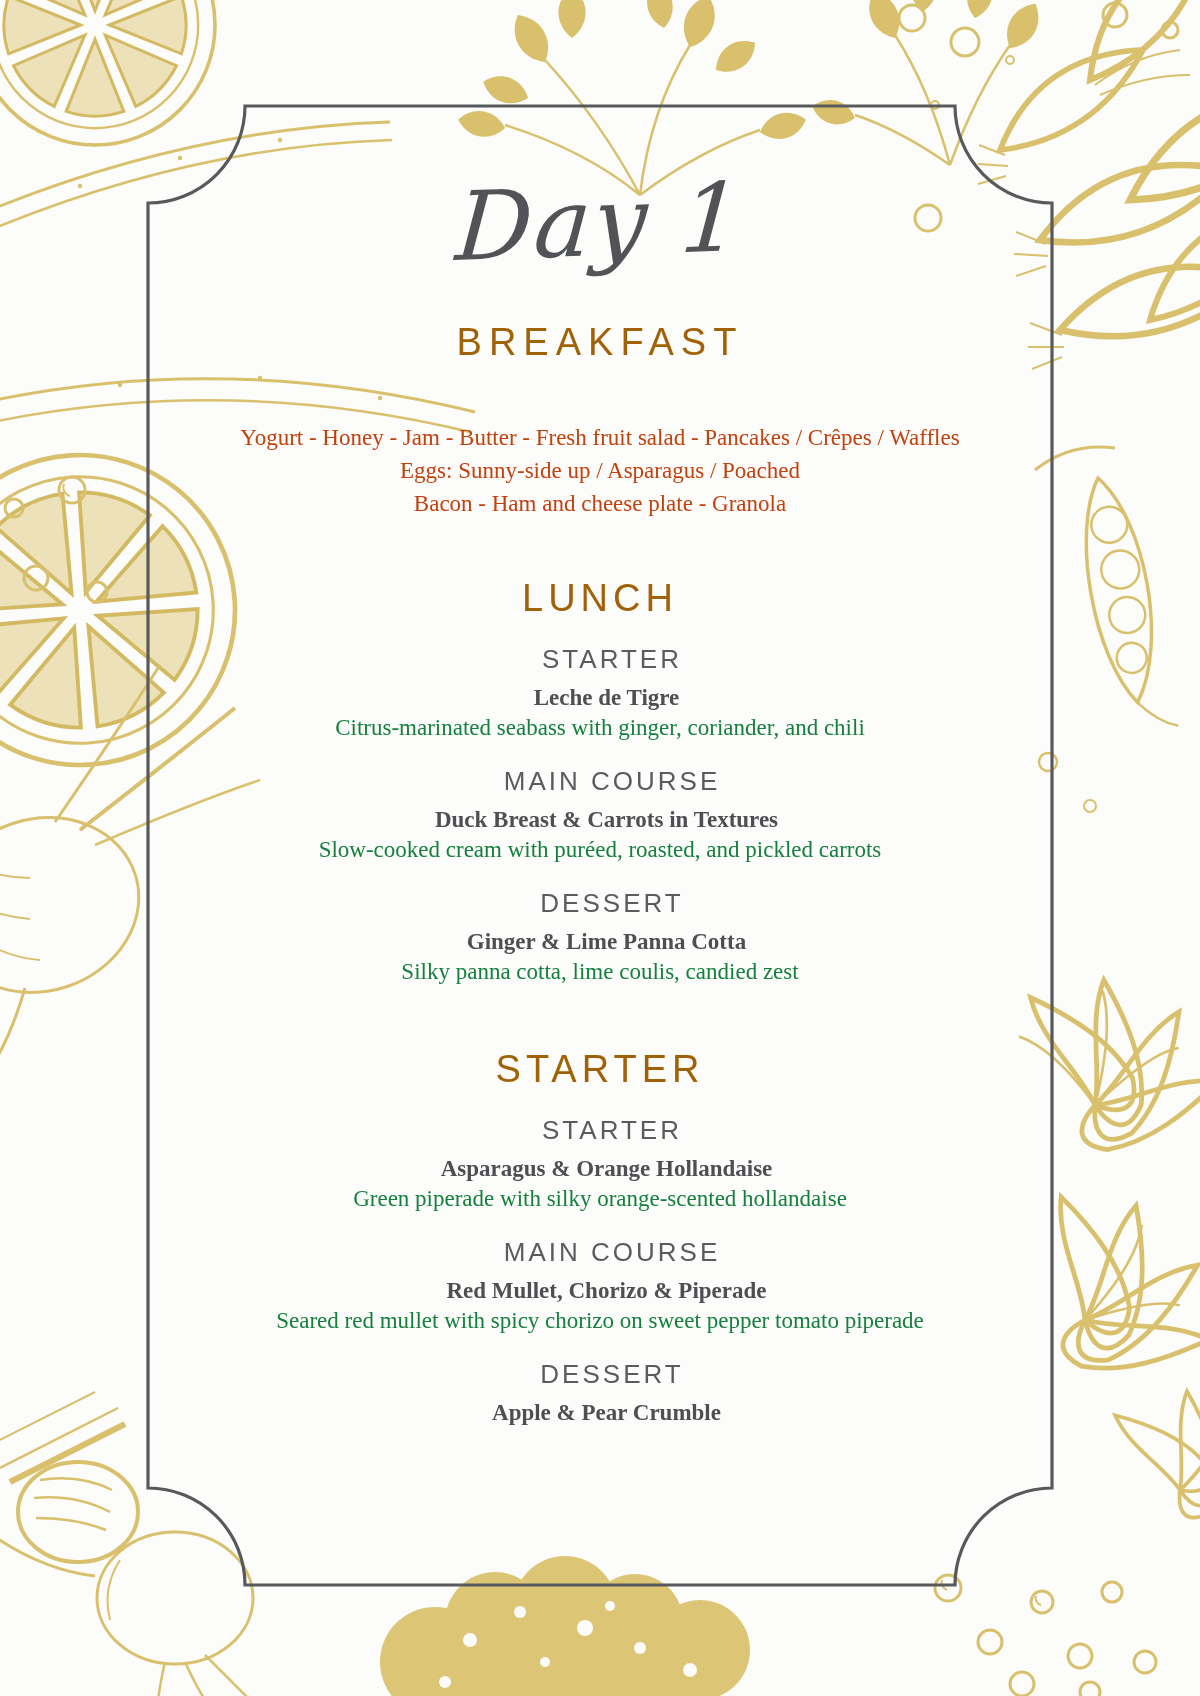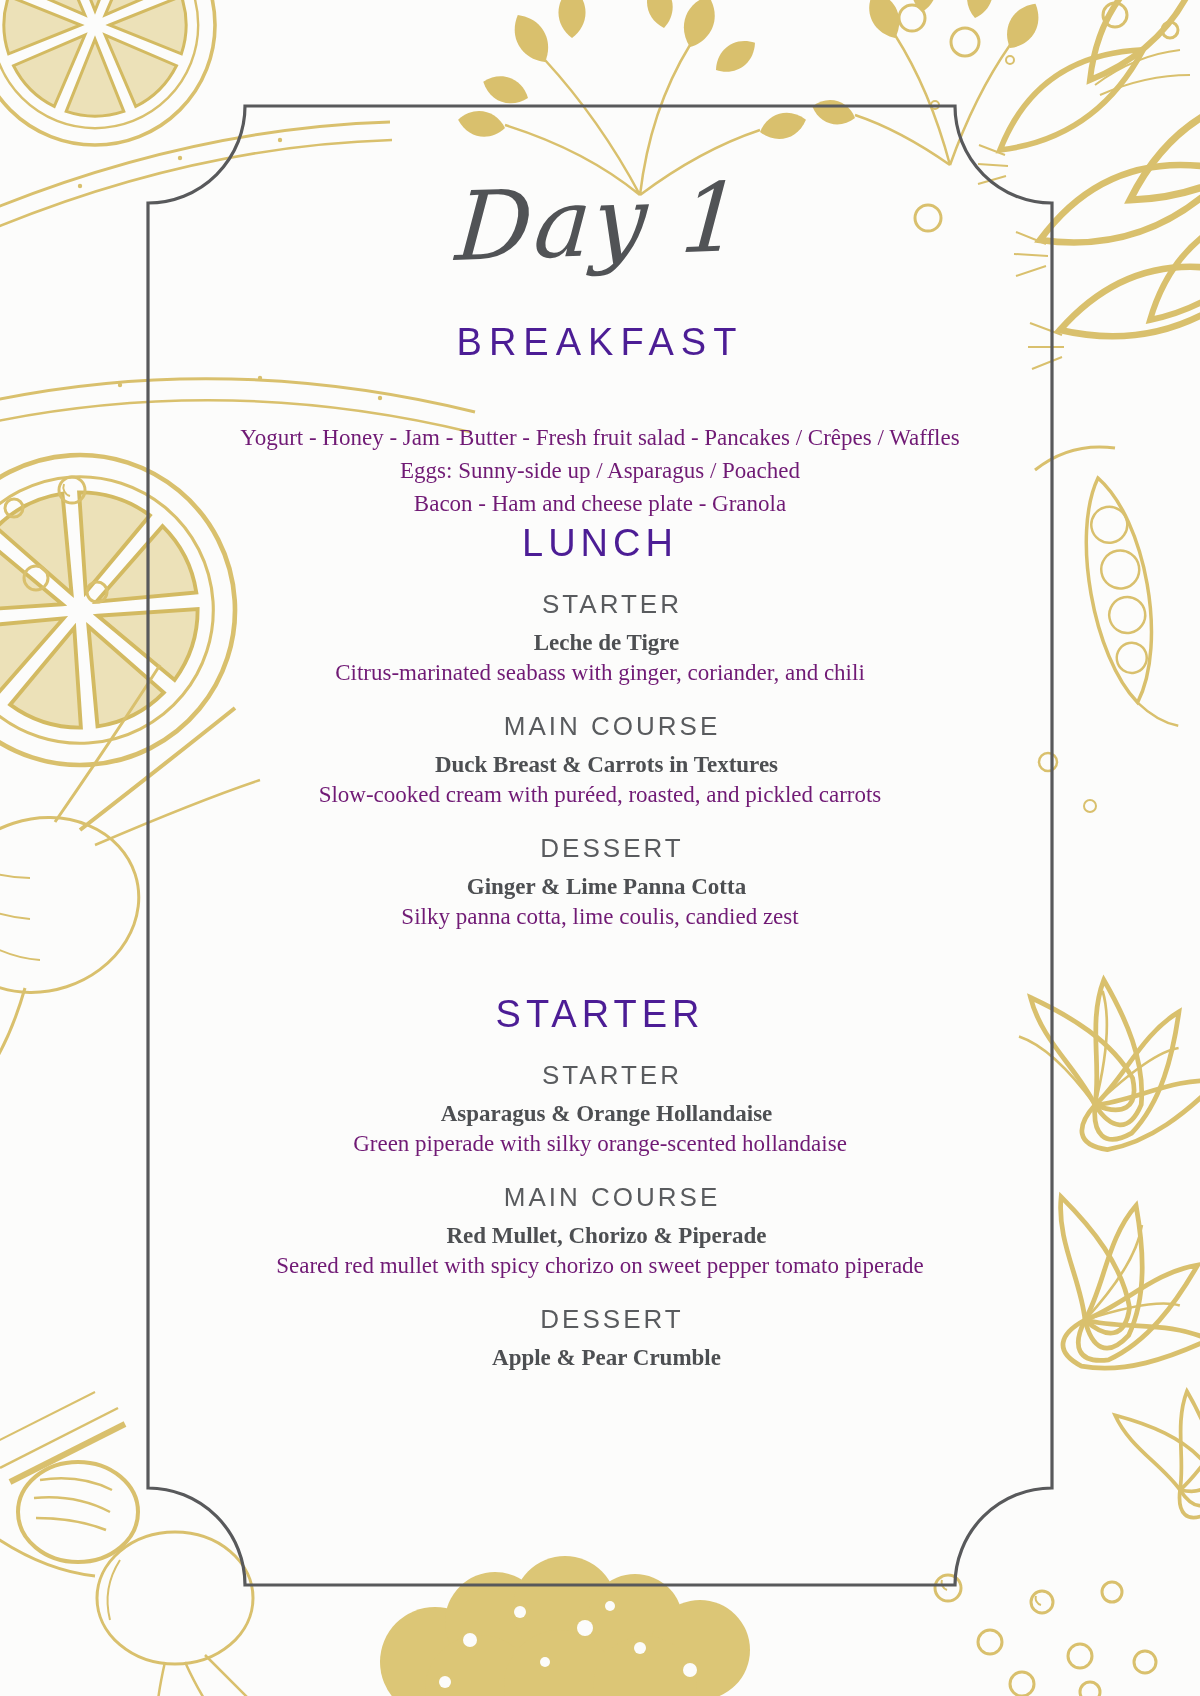--- a/index.html
+++ b/index.html
@@ -22,37 +22,37 @@
     font-family:"DejaVu Serif", serif;
     font-style:italic;
     font-size:95px;line-height:114px;
     color:#515356;
     transform:rotate(-2deg) skewX(-6deg);
     letter-spacing:2px;
   }
   .section-title{
     font-family:"Liberation Sans", sans-serif;
     font-size:38px;line-height:46px;
-    color:#4c1d95;
+    color:#a16207;
     letter-spacing:7px;
     font-weight:400;
   }
   .section-title.breakfast{margin-top:40px;}
-  .section-title.lunch{letter-spacing:5px;}
+  .section-title.lunch{margin-top:55px;letter-spacing:5px;}
   .section-title.dinner{margin-top:59px;letter-spacing:5px;}
-  .menu-lines{margin-top:56px;font-size:23px;line-height:33px;color:#701a75;}
+  .menu-lines{margin-top:56px;font-size:23px;line-height:33px;color:#c2410c;}
   .course-label{
     font-family:"Liberation Sans", sans-serif;
     margin-top:22px;
     font-size:26px;line-height:32px;
     letter-spacing:3px;
     color:#595b5e;font-weight:400;margin-left:24px;
   }
   .dish{margin-top:8px;font-size:23px;line-height:30px;font-weight:bold;color:#4d4f52;padding-left:13px;}
-  .desc{font-size:23px;line-height:30px;color:#701a75;}
+  .desc{font-size:23px;line-height:30px;color:#15803d;}
   .gold-stroke{stroke:#d9c06d;fill:none;}
 </style>
 </head>
 <body>
 
 <div class="page">
 
   <svg class="decor-layer" width="1200" height="1696" viewBox="0 0 1200 1696" aria-hidden="true">
     <defs>
       <g id="wedge8">

